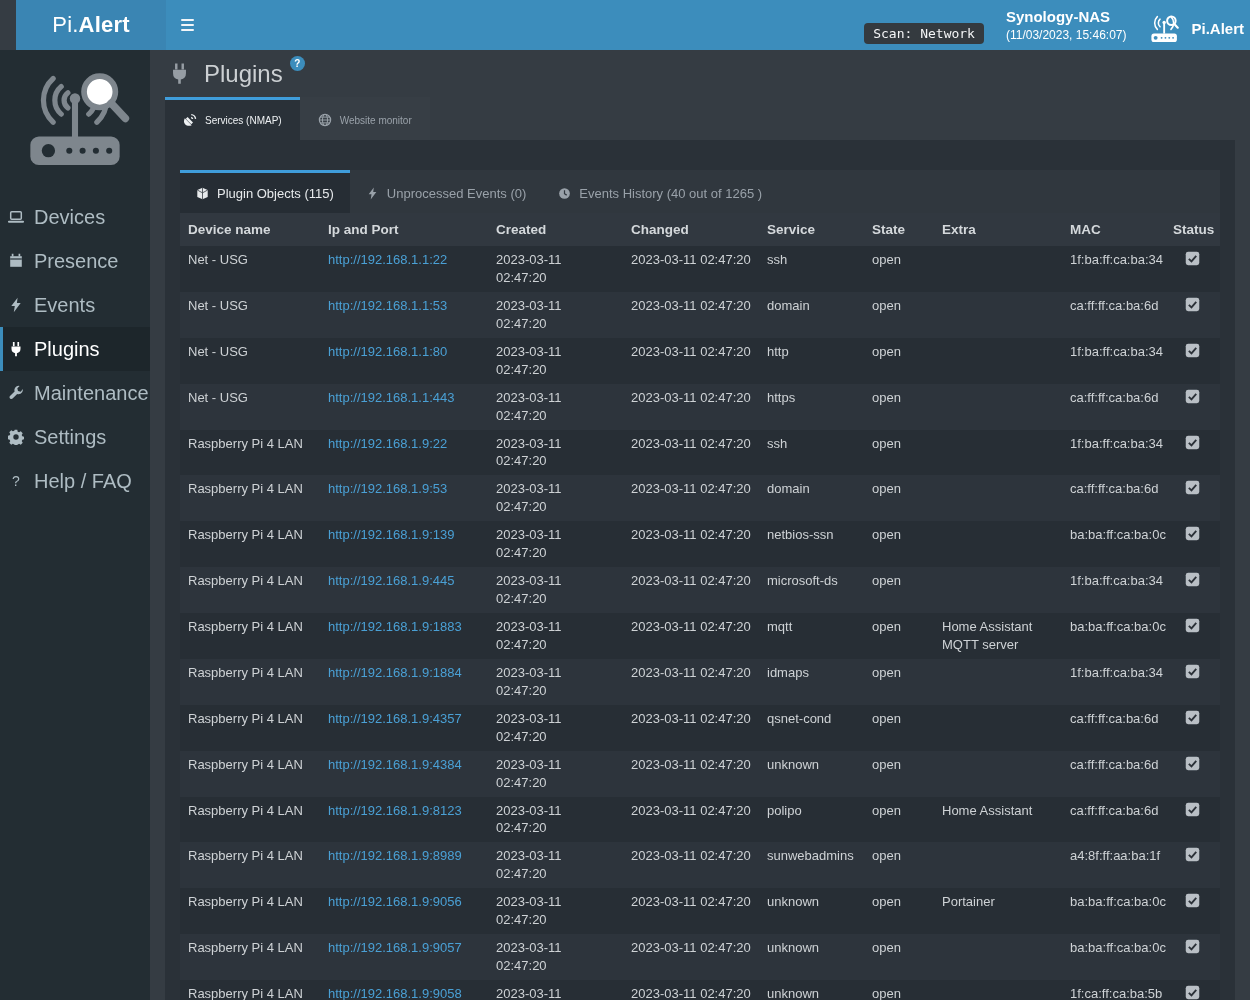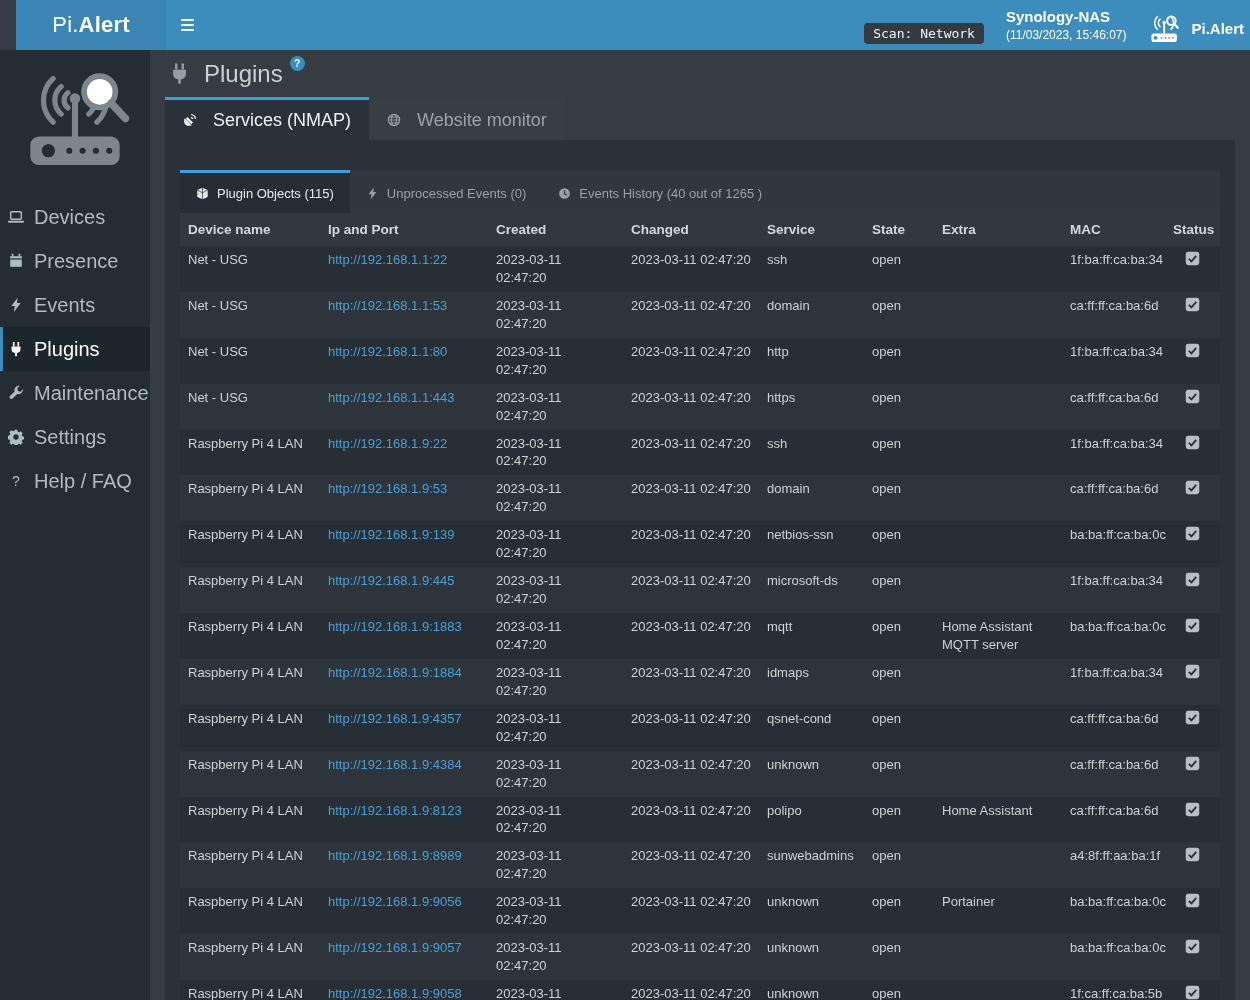--- a/index.html
+++ b/index.html
@@ -35,21 +35,21 @@
   
   .main{ position:absolute; left:150px; top:50px; right:0; bottom:0; }
   .content-header{ height:47px; display:flex; align-items:center; padding:0 18px; gap:13px; }
   .content-header .icon{ width:23px; height:23px; color:#969da4; }
   .page-title{ font-size:24px; font-weight:400; color:#ccd0d3; line-height:1;}
   .help-badge{ width:15px; height:15px; border-radius:50%; background:#3c8dbc; color:#fff;
                font-size:10px; font-weight:bold; display:flex; align-items:center; justify-content:center;
                align-self:flex-start; margin-top:6px; margin-left:-6px; cursor:pointer;}
   
   .tabs{ margin:0 15px; display:flex; height:43px; }
-  .tab{ display:flex; align-items:center; gap:16px; padding:0 18px; font-size:18px; color:#9aa2aa;
+  .tab{ display:flex; align-items:center; gap:8px; padding:0 18px; font-size:10px; color:#9aa2aa;
         background:#373e45; border-top:3px solid transparent; cursor:pointer;text-align:right; }
   .tab .icon{ width:14px; height:14px; }
   .tab.active{ background:#2a3138; color:#eef1f3; border-top-color:#3f9ddb; }
   .tab-content{ margin:0 15px; background:#2a3138; padding:15px; height:860px; }
   .inner-box{ margin-top:15px; }
   
   .subtabs{ display:flex; height:43px; background:#30373e;text-align:right; }
   .subtab{ display:flex; align-items:center; gap:8px; padding:0 16px; font-size:13px; color:#99a1a9;
            border-top:3px solid transparent; cursor:pointer; white-space:nowrap;}
   .subtab .icon{ width:13px; height:13px; }

